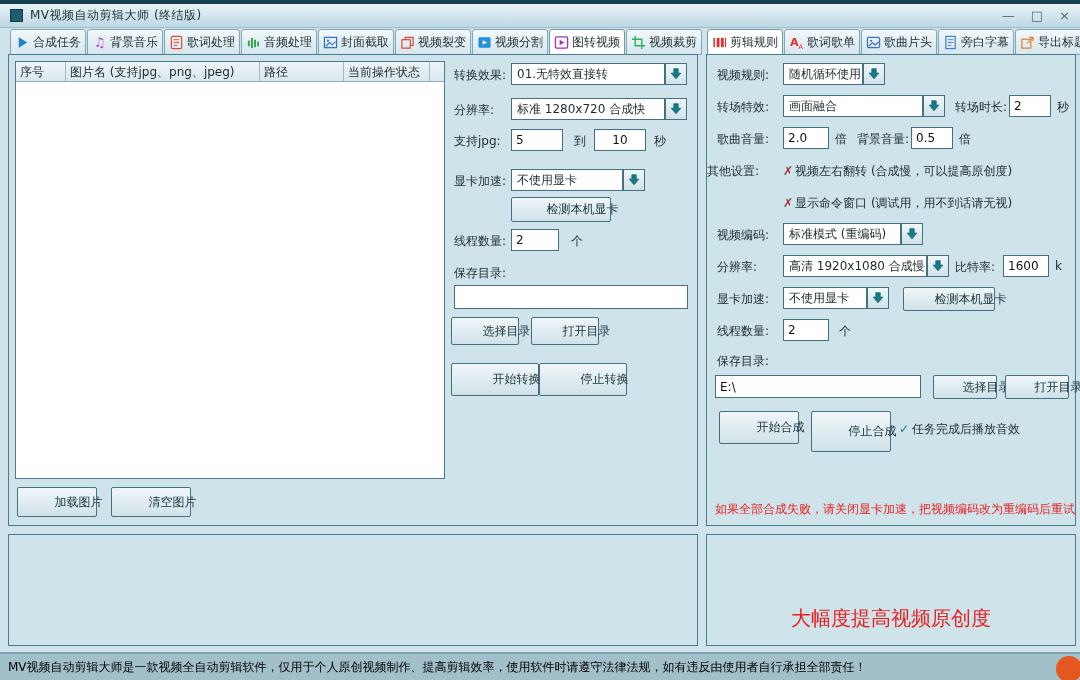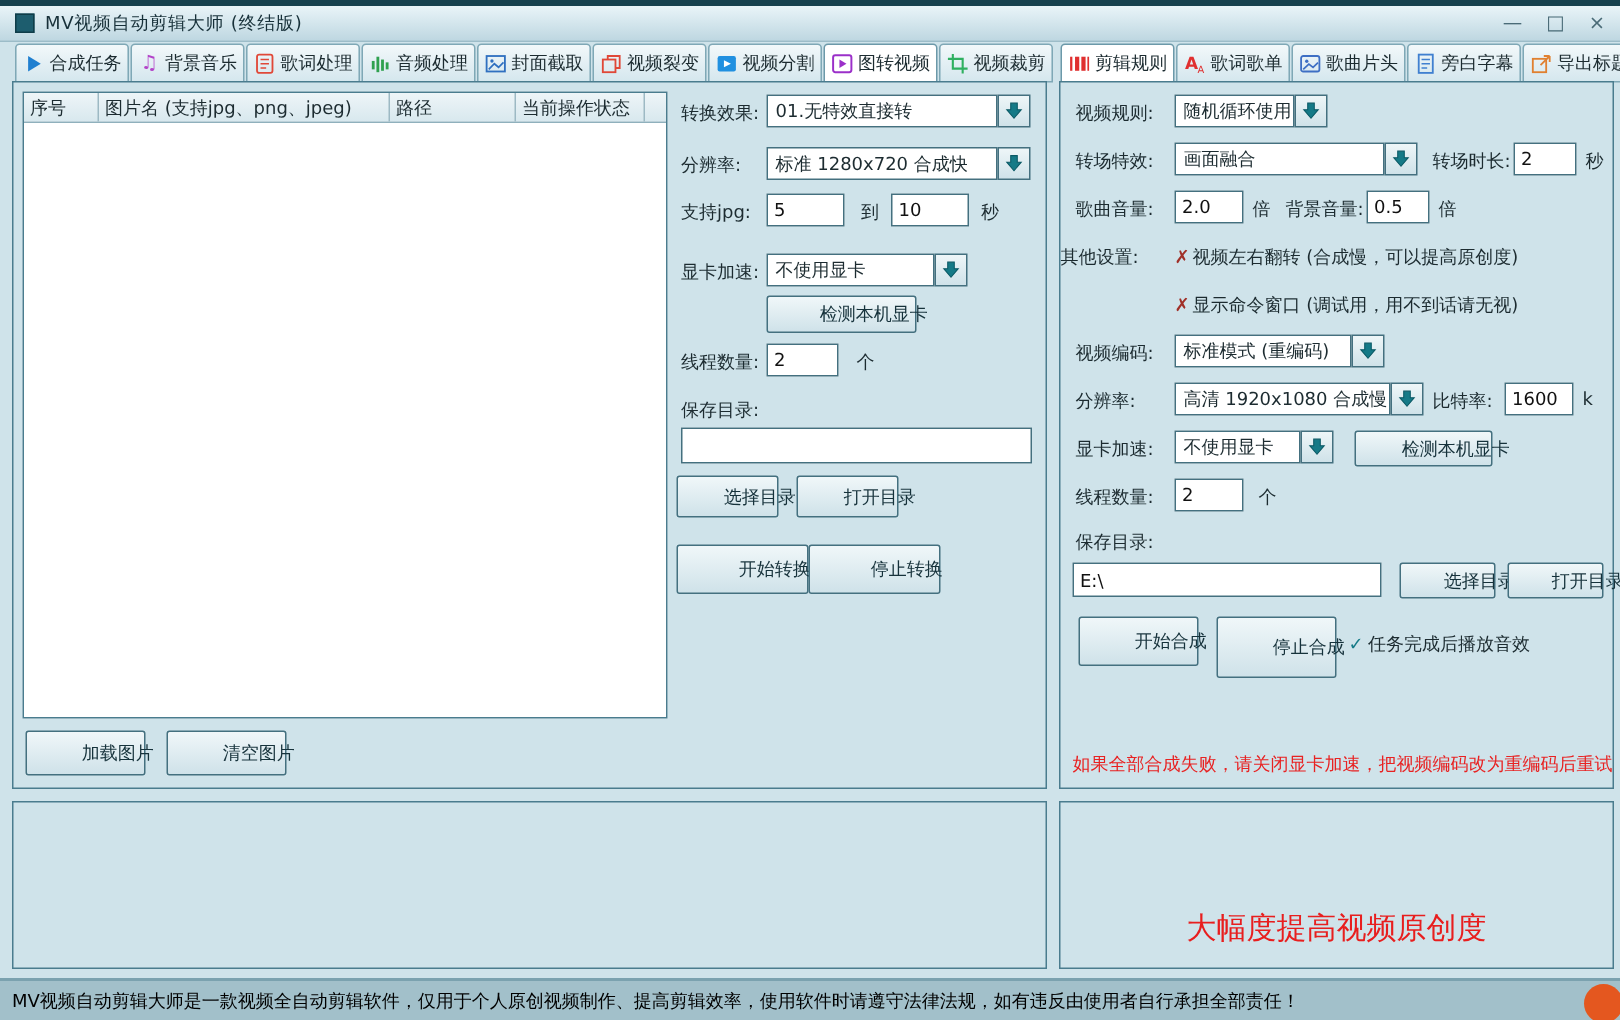--- a/index.html
+++ b/index.html
@@ -207,21 +207,21 @@
   <div class="abs combo" style="left:502px;top:43px;width:154px">标准 1280x720  合成快</div>
   <div class="abs dropbtn" style="left:656px;top:43px">
       <svg width="14" height="14" viewBox="0 0 16 16">
         <path d="M8,13.5 L2.5,7 H5.5 V2 H10.5 V7 H13.5 Z" fill="#157a87" stroke="#0b5a66" stroke-width="0.8"></path>
       </svg>
     </div>
 
   <div class="abs lbl" style="left:445px;top:78px">支持jpg:</div>
   <input class="abs ipt" style="left: 502px; top: 74px; width: 52px;" value="5">
   <div class="abs lbl" style="left:565px;top:78px">到</div>
-  <input class="abs ipt" style="left: 585px; top: 74px; width: 52px;" value="10">
+  <input class="abs ipt" style="left: 585px; top: 74px; width: 52px; text-align: center;" value="10">
   <div class="abs lbl" style="left:645px;top:78px">秒</div>
 
   <div class="abs lbl" style="left:445px;top:118px">显卡加速:</div>
   <div class="abs combo" style="left:502px;top:114px;width:112px">不使用显卡</div>
   <div class="abs dropbtn" style="left:614px;top:114px">
       <svg width="14" height="14" viewBox="0 0 16 16">
         <path d="M8,13.5 L2.5,7 H5.5 V2 H10.5 V7 H13.5 Z" fill="#157a87" stroke="#0b5a66" stroke-width="0.8"></path>
       </svg>
     </div>
 

